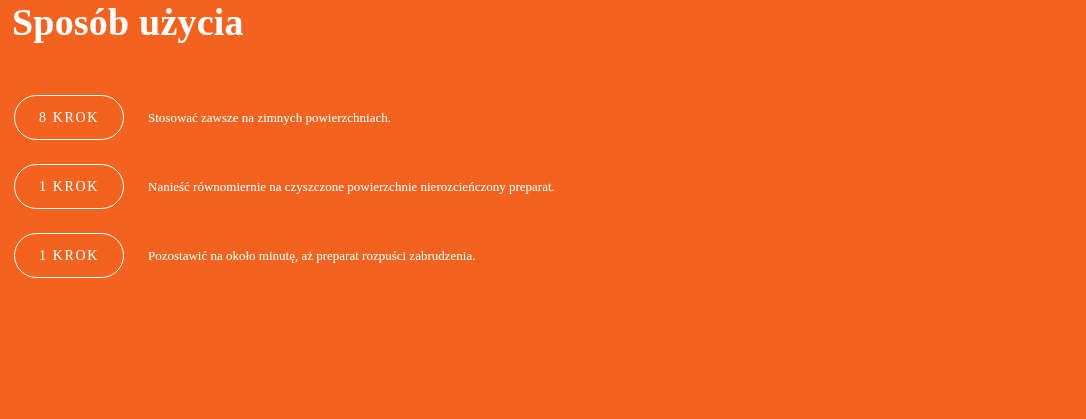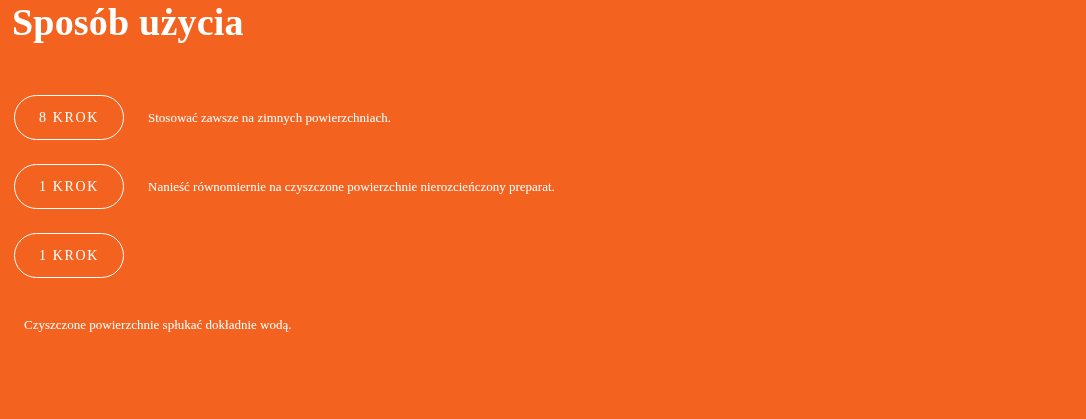--- a/index.html
+++ b/index.html
@@ -82,20 +82,20 @@
     </div>
 
 
     <div class="step-row">
       <div class="step-badge">1 KROK</div>
       <div class="step-text">Nanieść równomiernie na czyszczone powierzchnie nierozcieńczony preparat.</div>
     </div>
 
     <div class="step-row">
       <div class="step-badge">1 KROK</div>
+      <div class="step-text">Pozostawić na około minutę, aż preparat rozpuści zabrudzenia.</div>
     </div>
 
     <div class="step-row">
-      <div class="step-text">Czyszczone powierzchnie spłukać dokładnie wodą.</div>
     </div>
 
   </div>
 </div>
 
 </body></html>

